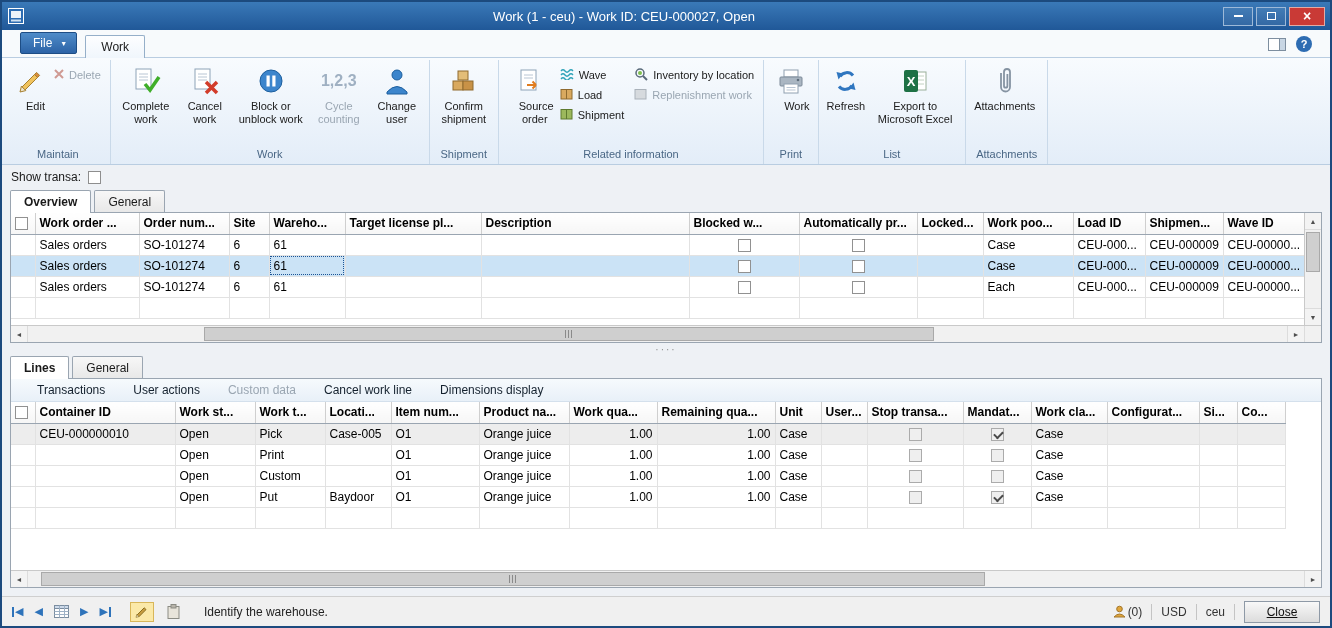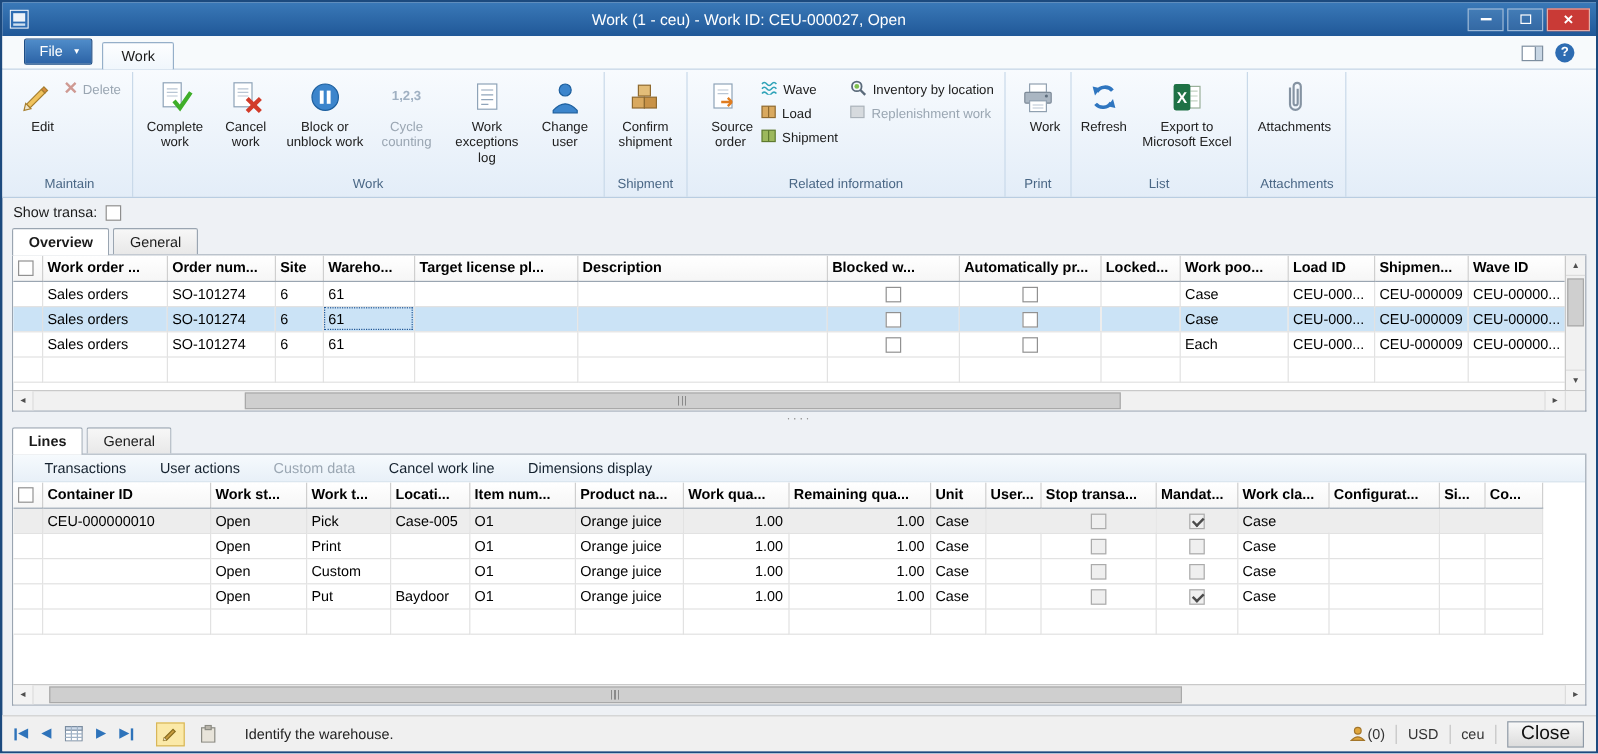--- a/index.html
+++ b/index.html
@@ -57,21 +57,21 @@
   .rgroup { display:flex; flex-direction:column; padding:0 4px; border-right:1px solid #c9d9e9; }
   .rbuttons { flex:1; display:flex; align-items:flex-start; }
   .rlabel { height:17px; text-align:center; font-size:11px; color:#4a6785; padding:1px 6px 0; white-space:nowrap; }
   .bigbtn { display:flex; flex-direction:column; align-items:center; padding:4px 4px 0; font-size:11px; color:#202020; text-align:center; line-height:1.2; cursor:default; }
   .bicon { height:34px; display:flex; align-items:center; justify-content:center; }
   .lbl { margin-top:2px; white-space:normal; }
   .lblw44{max-width:44px;padding-left:12px;} .lblw48{max-width:48px;} .lblw52{max-width:52px;} .lblw54{max-width:54px;} .lblw66{max-width:66px;} .lblw68{max-width:68px;} .lblw84{max-width:84px;}
   .smallcol { display:flex; flex-direction:column; gap:3px; padding-top:6px; }
   .smallbtn { display:flex; align-items:center; gap:5px; font-size:11px; height:17px; padding:0 5px; color:#202020; cursor:default; white-space:nowrap; }
   .disabled { color:#9aa6b2 !important; }
-  .cycle-glyph { font-size:11px; font-weight:bold; color:#9fb0c2; letter-spacing:0px; }
+  .cycle-glyph { font-size:16px; font-weight:bold; color:#9fb0c2; letter-spacing:0px; }
   
   .showclosed { height:24px; flex:0 0 auto; display:flex; align-items:center; gap:7px; padding-left:9px; font-size:12px; }
   .cbx { width:13px; height:13px; border:1px solid #8e8e8e; background:#fff; display:inline-block; }
   
   .stabs { flex:0 0 auto; height:24px; margin:0 8px; display:flex; align-items:flex-end; border-bottom:1px solid #9aa5b1; }
   .stab {
     padding:4px 13px 3px; margin-right:3px; font-size:12px; position:relative;
     border:1px solid #9aa5b1; border-bottom:none; border-radius:2px 2px 0 0;
     background:linear-gradient(#f7f7f7,#e8e8e8); cursor:default;
   }
@@ -128,21 +128,21 @@
   .navgrp { display:flex; align-items:center; gap:11px; }
   .navitem { display:flex; align-items:center; gap:1px; cursor:default; }
   .ntri { color:#2e73ba; font-size:11px; line-height:1; }
   .nbar { width:2px; height:10px; background:#2e73ba; display:inline-block; }
   .pencilbtn { width:24px; height:20px; background:#fbe9a8; border:1px solid #d8b659; display:flex; align-items:center; justify-content:center; margin-left:10px; }
   .pastebtn { width:22px; height:20px; display:flex; align-items:center; justify-content:center; }
   .helptext { margin-left:10px; color:#222; }
   .sbright { margin-left:auto; display:flex; align-items:center; gap:9px; }
   .vsep { width:1px; height:16px; background:#c4c4c4; }
   .notif { display:flex; align-items:center; gap:2px; cursor:default; }
-  .closebtn { width:64px; height:22px; border:1px solid #8e99a6; background:linear-gradient(#f8f8f8,#dcdcdc); display:flex; align-items:center; justify-content:center; font-size:16px; color:#111; cursor:default; }
+  .closebtn { width:76px; height:22px; border:1px solid #8e99a6; background:linear-gradient(#f8f8f8,#dcdcdc); display:flex; align-items:center; justify-content:center; font-size:12px; color:#111; cursor:default;text-decoration:underline; }
 </style>
 </head>
 <body>
 
 <div class="window">
 
   <div class="titlebar">
     <span class="app-icon">
       <svg width="16" height="16">
           <rect x="0.5" y="0.5" width="15" height="15" fill="#2d6cb2" stroke="#ffffff"></rect>
@@ -238,32 +238,20 @@
                 <rect x="15.3" y="8.5" width="3.2" height="11" fill="#ffffff"></rect>
               </svg>
           </span>
           <span class="lbl lblw68">Block or unblock work</span>
         </div>
         <div class="bigbtn disabled">
           <span class="bicon">
             <span class="cycle-glyph">1,2,3</span>
           </span>
           <span class="lbl lblw52">Cycle counting</span>
-        </div>
-        <div class="bigbtn">
-          <span class="bicon">
-            <svg width="28" height="28">
-                <rect x="6" y="3" width="16" height="21" fill="#ffffff" stroke="#8ea3b8"></rect>
-                <line x1="9" y1="8" x2="19" y2="8" stroke="#8fa4ba"></line>
-                <line x1="9" y1="12" x2="19" y2="12" stroke="#8fa4ba"></line>
-                <line x1="9" y1="16" x2="19" y2="16" stroke="#8fa4ba"></line>
-                <line x1="9" y1="20" x2="15" y2="20" stroke="#8fa4ba"></line>
-              </svg>
-          </span>
-          <span class="lbl lblw66">Work exceptions log</span>
         </div>
         <div class="bigbtn">
           <span class="bicon">
             <svg width="26" height="28">
                 <circle cx="13" cy="8" r="5" fill="#3c85cc" stroke="#1d5f9e"></circle>
                 <path d="M3 25 q10 -11 20 0 v2 h-20 z" fill="#3c85cc" stroke="#1d5f9e"></path>
               </svg>
           </span>
           <span class="lbl lblw48">Change user</span>
         </div>

